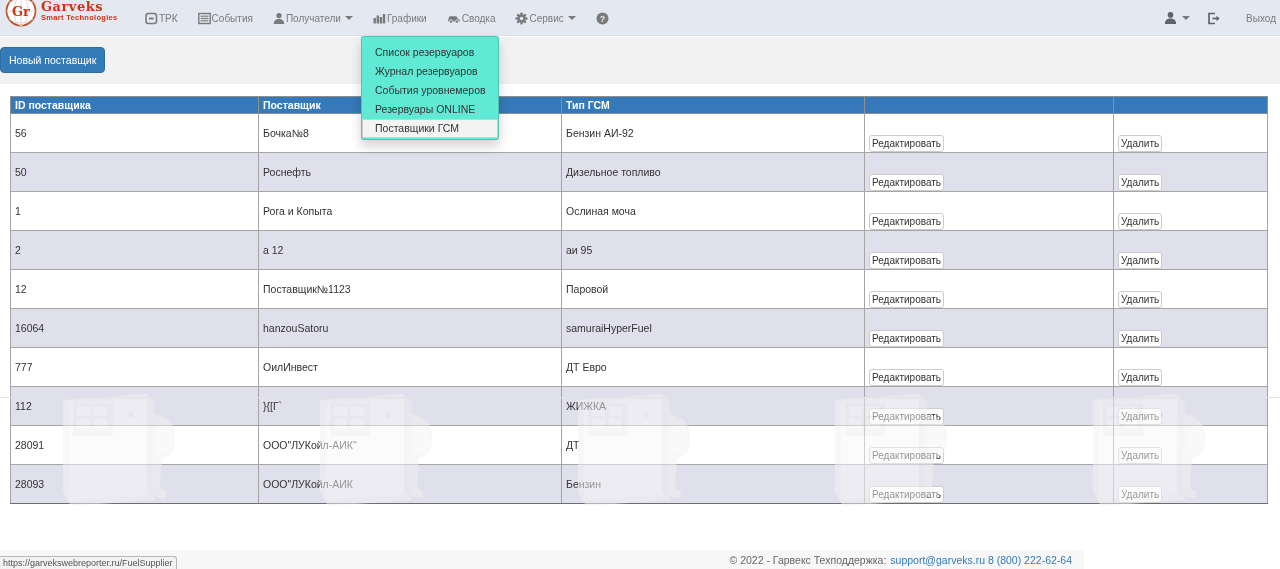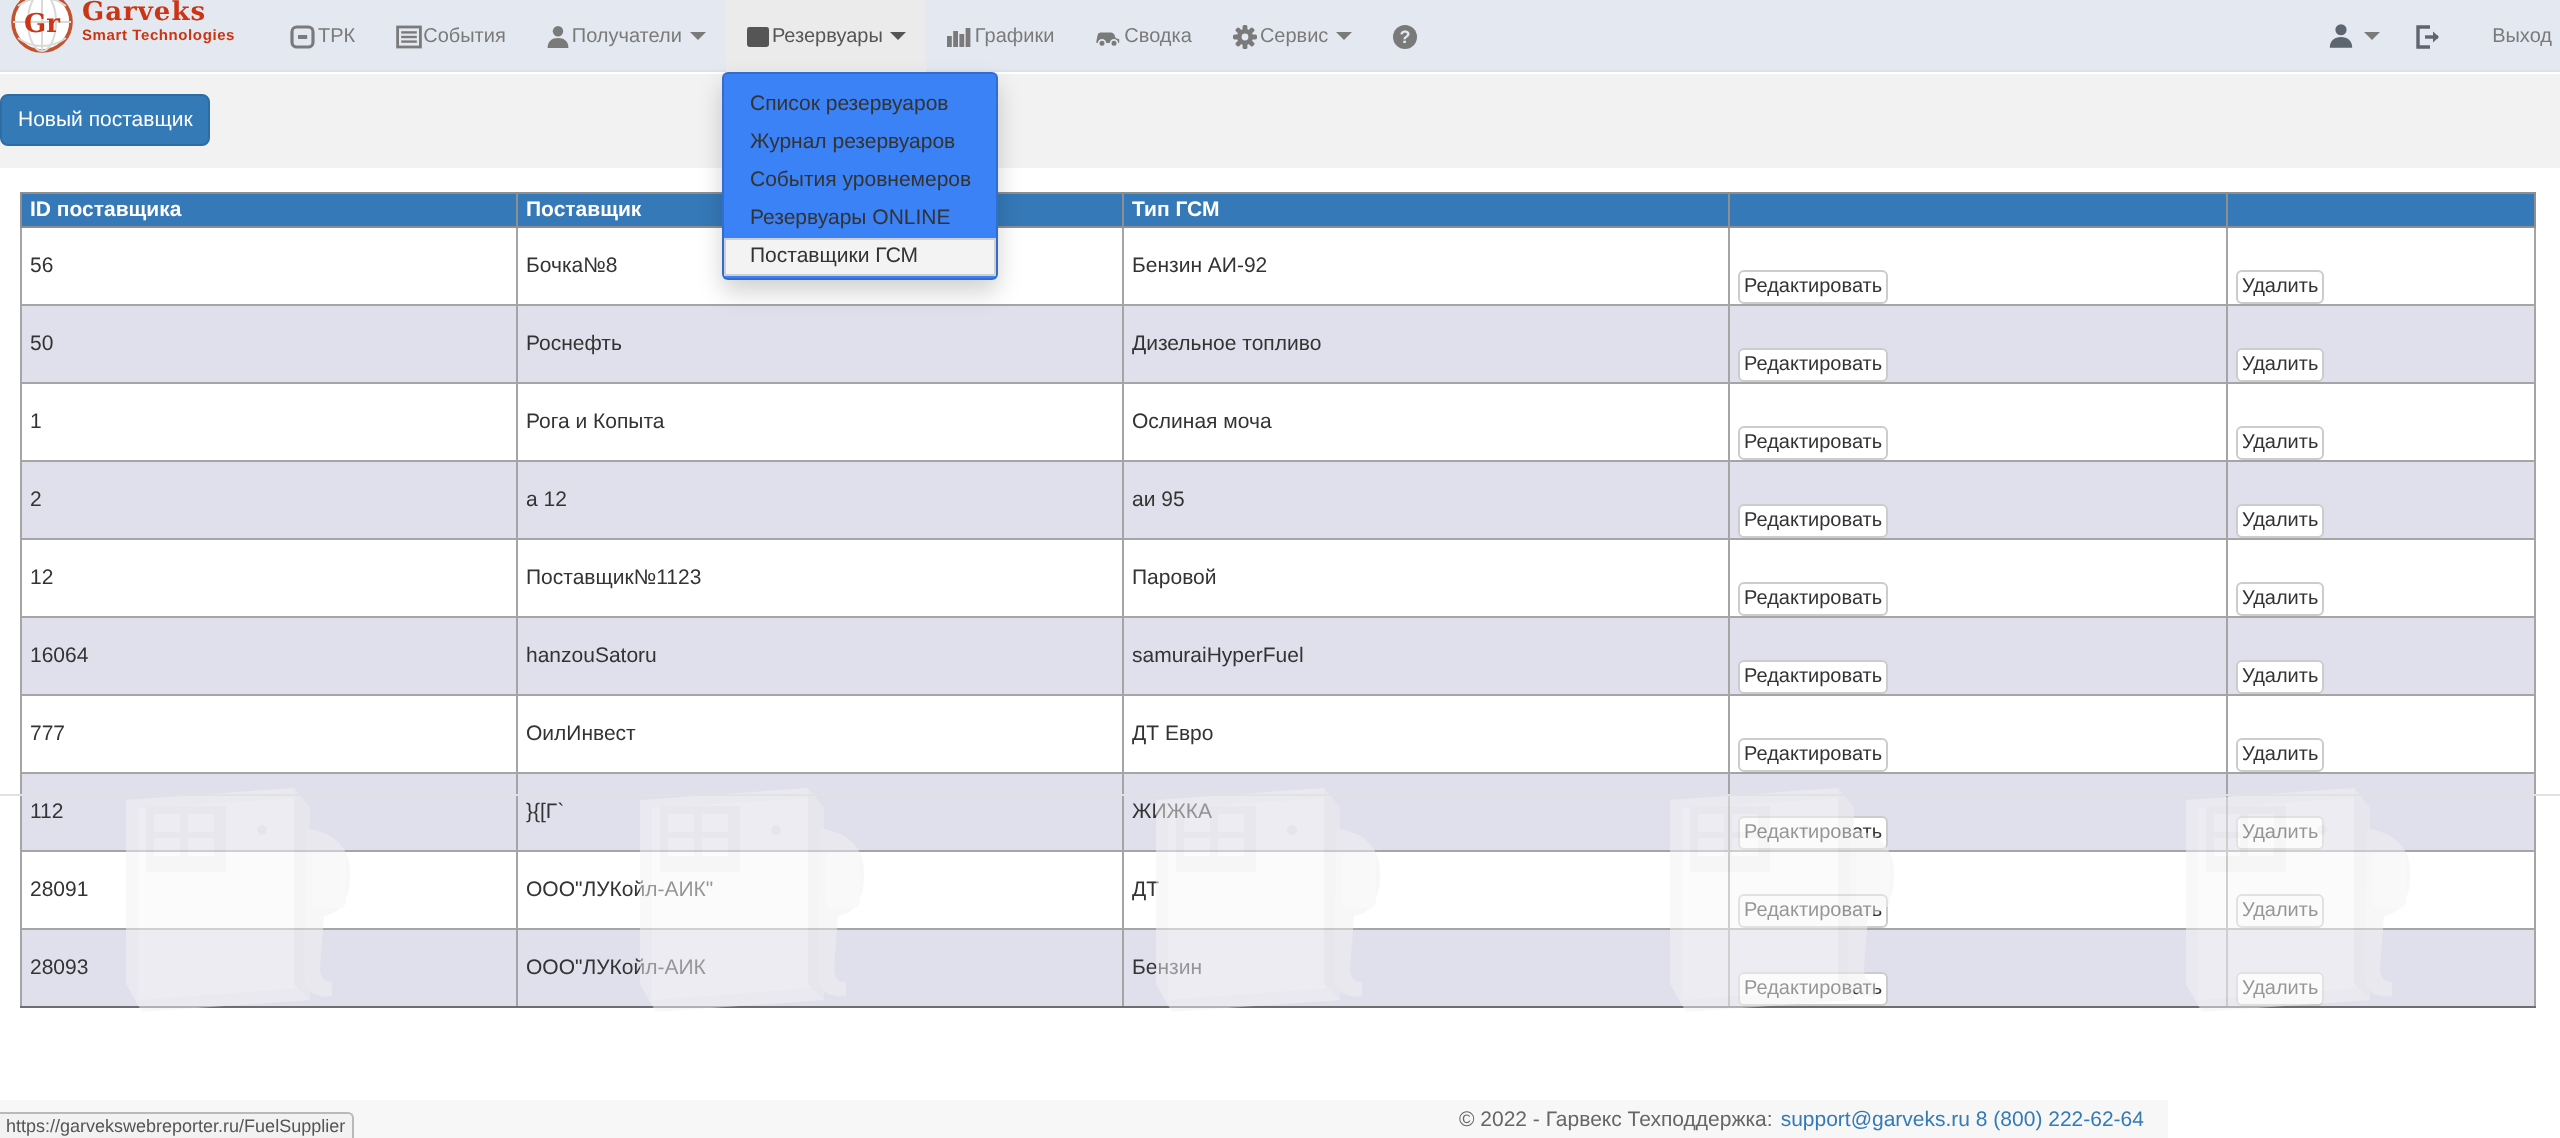--- a/index.html
+++ b/index.html
@@ -20,21 +20,21 @@
     color:#7a7a7a; font-size:10px; cursor:pointer; }
   .nav-item .nicon { display:inline-flex; margin-right:1px; }
   .nav-item.active { background:#ebebeb; color:#555; }
   .caret { display:inline-block; width:0; height:0; margin-left:4px;
     border-left:4px solid transparent; border-right:4px solid transparent;
     border-top:4px solid currentColor; }
   .nav-right { position:absolute; right:4px; top:0; height:36px; display:flex; }
   .nav-right .nicon { color:#5d6670; }
 
   
-  .dropdown { position:absolute; left:361px; top:36px; width:138px; background:#3b82f6;
+  .dropdown { position:absolute; left:361px; top:36px; width:138px; background:#5eead4;
     border:1px solid rgba(0,0,0,0.16); border-radius:3px;
     box-shadow:0 6px 12px rgba(0,0,0,0.18); padding:6px 0 1px; z-index:20; }
   .dropdown-item { display:block; padding:0 13px; font-size:10.5px; color:#333;
     line-height:19px; height:19px; white-space:nowrap; cursor:pointer; }
   .dropdown-item.focused { background:#f3f3f3; box-shadow:inset 0 0 0 1px #cfcfcf; }
 
   
   .band { position:absolute; left:0; top:37px; width:1280px; height:47px; background:#f2f2f2; }
   .btn-new { position:absolute; left:0; top:47px; height:26px; padding:0 8px;
     background:#337ab7; border:1px solid #2e6da4; border-radius:4px;
@@ -111,29 +111,20 @@
           <span>События</span>
         </div>
         <div class="nav-item">
           <span class="nicon">
             <svg width="12" height="13" viewBox="0 0 12 13">
               <circle cx="6" cy="3.6" r="2.6" fill="currentColor"></circle>
               <path d="M0.8 12 C0.8 8.6 3 7 6 7 C9 7 11.2 8.6 11.2 12 Z" fill="currentColor"></path>
             </svg>
           </span>
           <span>Получатели</span>
-          <span class="caret"></span>
-        </div>
-        <div class="nav-item active">
-          <span class="nicon">
-            <svg width="12" height="13" viewBox="0 0 12 13">
-              <rect x="0.5" y="1.5" width="11" height="10" rx="1.2" fill="currentColor"></rect>
-            </svg>
-          </span>
-          <span>Резервуары</span>
           <span class="caret"></span>
         </div>
         <div class="nav-item">
           <span class="nicon">
             <svg width="13" height="13" viewBox="0 0 13 13">
               <rect x="0.5" y="6" width="2.4" height="5.5" fill="currentColor"></rect>
               <rect x="3.6" y="3.5" width="2.4" height="8" fill="currentColor"></rect>
               <rect x="6.7" y="5" width="2.4" height="6.5" fill="currentColor"></rect>
               <rect x="9.8" y="2" width="2.4" height="9.5" fill="currentColor"></rect>
             </svg>

